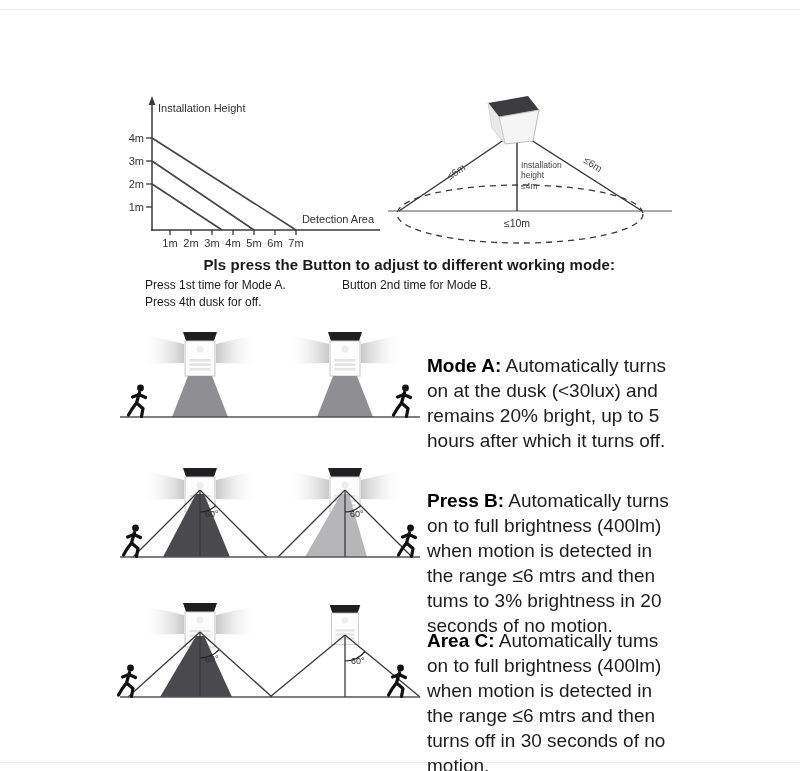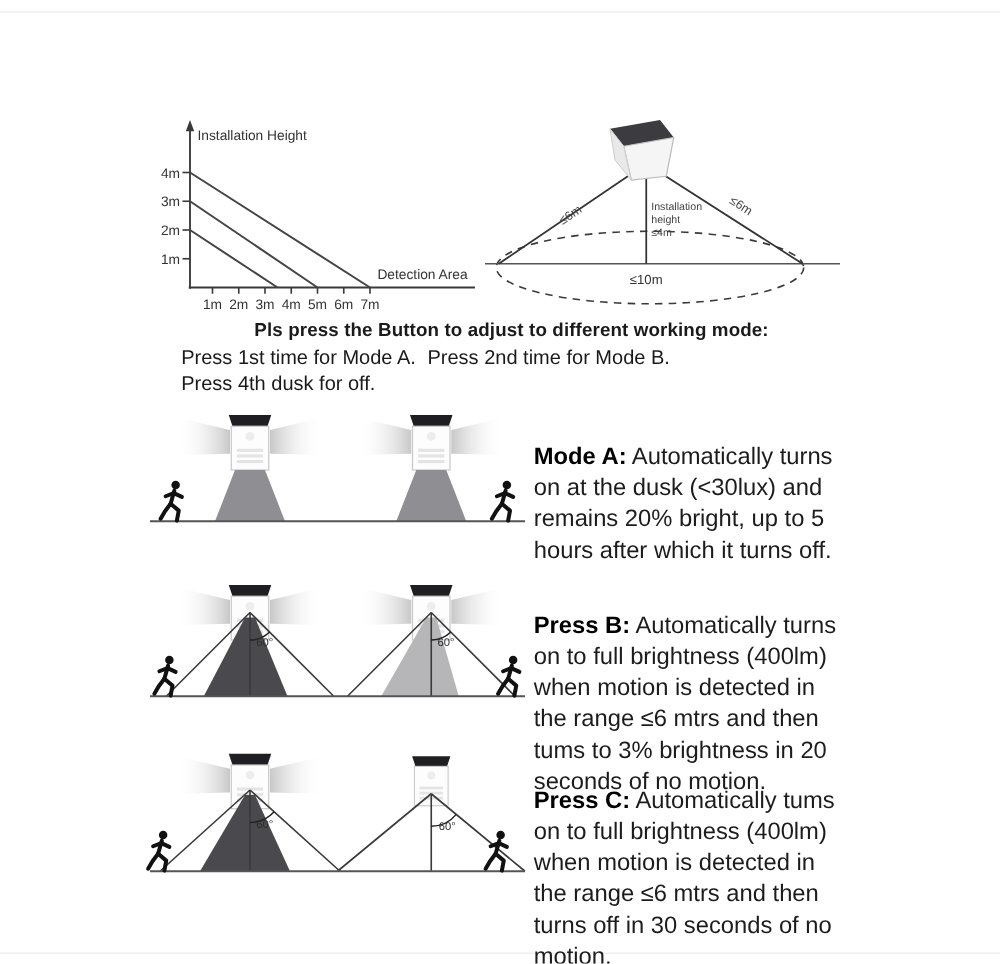--- a/index.html
+++ b/index.html
@@ -9,21 +9,21 @@
   #diagram-layer{position:absolute;left:0;top:0;}
   svg text{font-family:"Liberation Sans","DejaVu Sans",sans-serif;fill:#333;}
   .axis-label{font-size:11px;}
   .tick-label{font-size:11px;}
   .range-label{font-size:10px;fill:#444;}
   .small-label{font-size:8.5px;fill:#444;}
   .base-label{font-size:10.5px;fill:#333;}
   .angle-label{font-size:9px;fill:#2e2e2e;}
   #instructions{position:absolute;left:145px;top:256px;width:470px;}
   #instructions .heading{font-weight:bold;font-size:15px;margin-bottom:5px;letter-spacing:.1px;text-align:right;}
-  #instructions .row{display:flex;font-size:16px;margin-top:3px;}
+  #instructions .row{display:flex;font-size:12px;margin-top:3px;}
   #instructions .row .col1{width:197px;}
   .mode-text{position:absolute;left:427px;width:248px;font-size:19px;line-height:1.32;color:#1c1c1c;}
   .mode-text b{color:#000;}
   #mode-a-text{top:353px;}
   #mode-b-text{top:488px;}
   #mode-c-text{top:628px;}
 </style>
 </head>
 <body>
 
@@ -206,29 +206,29 @@
       <line x1="120" y1="697" x2="420" y2="697" stroke="#555" stroke-width="1.5"></line>
       <use href="#runner" transform="translate(117,664)"></use>
       <use href="#runner" transform="translate(387,664)"></use>
     </g>
   </svg>
 
   <div id="instructions">
     <div class="heading">Pls press the Button to adjust to different working mode:</div>
     <div class="row">
       <span class="col1">Press 1st time for Mode A.</span>
-      <span>Press 2nd time for Mode B.</span>
+      <span>Button 2nd time for Mode B.</span>
     </div>
     <div class="row">
       <span>Press 4th dusk for off.</span>
     </div>
   </div>
 
   <div id="mode-a-text" class="mode-text">
     <b>Mode A:</b><span> Automatically turns on at the dusk (&lt;30lux) and remains 20% bright, up to 5 hours after which it turns off.</span>
   </div>
   <div id="mode-b-text" class="mode-text">
     <b>Press B:</b><span> Automatically turns on to full brightness (400lm) when motion is detected in the range ≤6 mtrs and then tums to 3% brightness in 20 seconds of no motion.</span>
   </div>
   <div id="mode-c-text" class="mode-text">
-    <b>Press C:</b><span> Automatically tums on to full brightness (400lm) when motion is detected in the range ≤6 mtrs and then turns off in 30 seconds of no motion.</span>
+    <b>Area C:</b><span> Automatically tums on to full brightness (400lm) when motion is detected in the range ≤6 mtrs and then turns off in 30 seconds of no motion.</span>
   </div>
 </div>
 
 </body></html>

